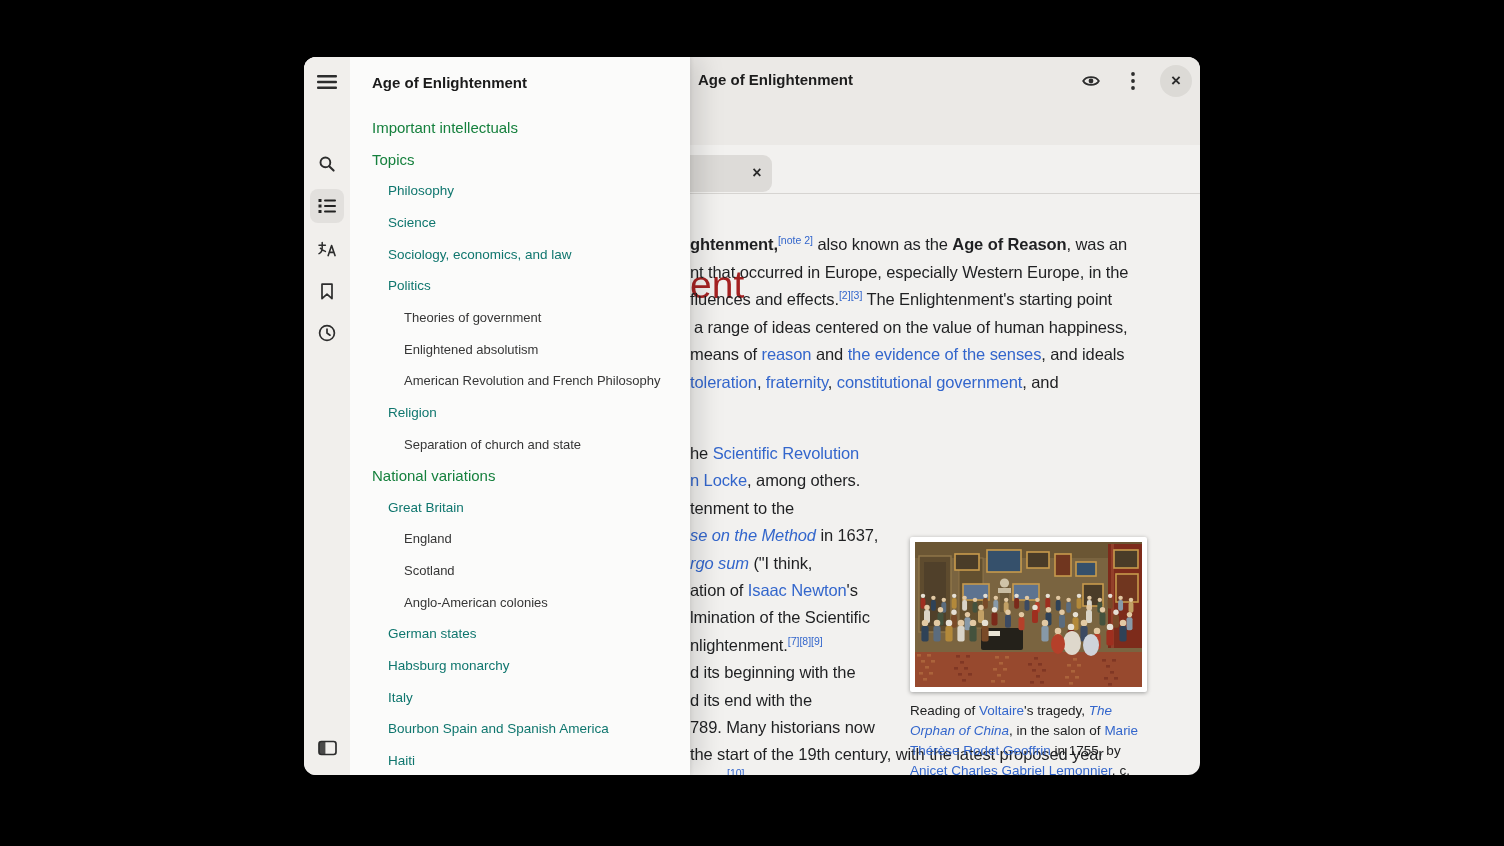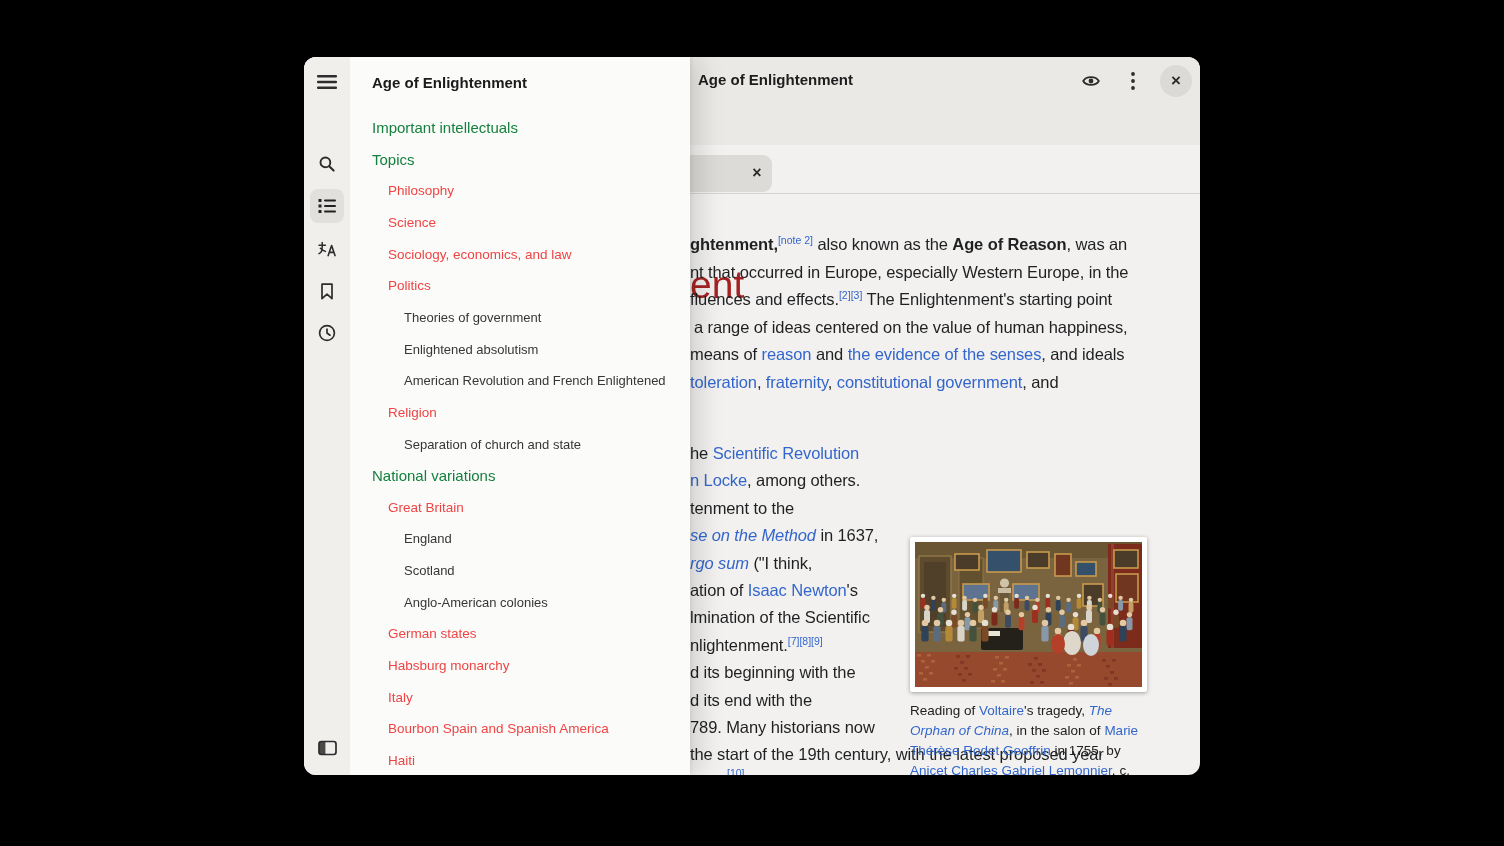--- a/index.html
+++ b/index.html
@@ -49,21 +49,21 @@
   
   .rail{position:absolute;left:0;top:0;width:46px;height:718px;background:#f1efec;z-index:20;}
   .rail-btn{position:absolute;left:6px;width:34px;height:34px;border-radius:8px;
             display:flex;align-items:center;justify-content:center;color:#2d2d2d;}
   .rail-btn.sel{background:#e2e0dd;}
   .panel{position:absolute;left:46px;top:0;width:340px;height:718px;background:#fbfbfa;z-index:19;
          box-shadow:10px 0 24px rgba(0,0,0,.13),2px 0 3px rgba(0,0,0,.05);}
   .panel-title{position:absolute;left:22px;top:17px;font-size:15px;font-weight:700;color:#1b1b1b;white-space:nowrap;}
   .toc-item{position:absolute;height:32px;line-height:32px;color:#2b2b2b;white-space:nowrap;}
   .toc-item.lv1{left:22px;font-size:15px;color:#15803d;}
-  .toc-item.lv2{left:38px;font-size:13.5px;color:#ef4444;}
+  .toc-item.lv2{left:38px;font-size:13.5px;color:#0f766e;}
   .toc-item.lv3{left:54px;font-size:13px;color:#363636;}
 </style>
 </head>
 <body>
 
 <div class="stage">
   <div class="window">
 
     <div class="headerbar">
       <div class="win-title">Age of Enlightenment</div>
@@ -300,21 +300,21 @@
       <div class="panel-title">Age of Enlightenment</div>
       <div id="toc-list">
           <div class="toc-item lv1" style="top: 55px;">Important intellectuals</div>
           <div class="toc-item lv1" style="top: 86.65px;">Topics</div>
           <div class="toc-item lv2" style="top: 118.3px;">Philosophy</div>
           <div class="toc-item lv2" style="top: 149.95px;">Science</div>
           <div class="toc-item lv2" style="top: 181.6px;">Sociology, economics, and law</div>
           <div class="toc-item lv2" style="top: 213.25px;">Politics</div>
           <div class="toc-item lv3" style="top: 244.9px;">Theories of government</div>
           <div class="toc-item lv3" style="top: 276.55px;">Enlightened absolutism</div>
-          <div class="toc-item lv3" style="top: 308.2px;">American Revolution and French Enlightened</div>
+          <div class="toc-item lv3" style="top: 308.2px;">American Revolution and French Philosophy</div>
           <div class="toc-item lv2" style="top: 339.85px;">Religion</div>
           <div class="toc-item lv3" style="top: 371.5px;">Separation of church and state</div>
           <div class="toc-item lv1" style="top: 403.15px;">National variations</div>
           <div class="toc-item lv2" style="top: 434.8px;">Great Britain</div>
           <div class="toc-item lv3" style="top: 466.45px;">England</div>
           <div class="toc-item lv3" style="top: 498.1px;">Scotland</div>
           <div class="toc-item lv3" style="top: 529.75px;">Anglo-American colonies</div>
           <div class="toc-item lv2" style="top: 561.4px;">German states</div>
           <div class="toc-item lv2" style="top: 593.05px;">Habsburg monarchy</div>
           <div class="toc-item lv2" style="top: 624.7px;">Italy</div>

